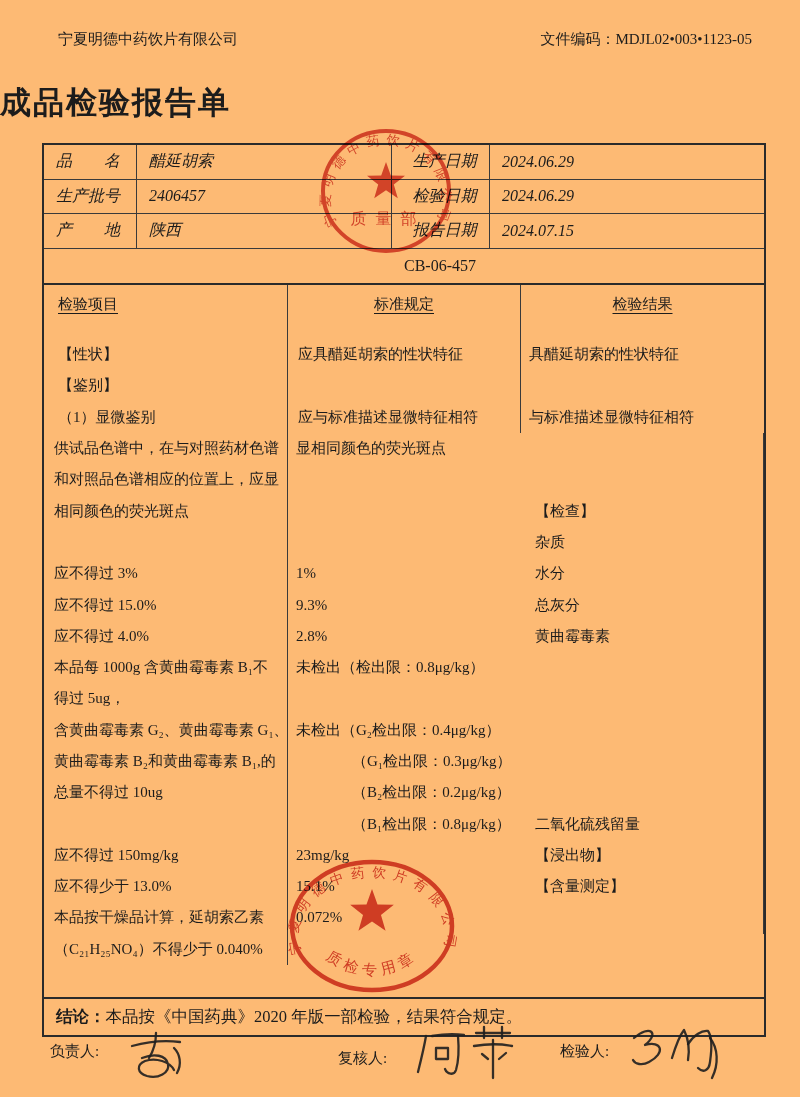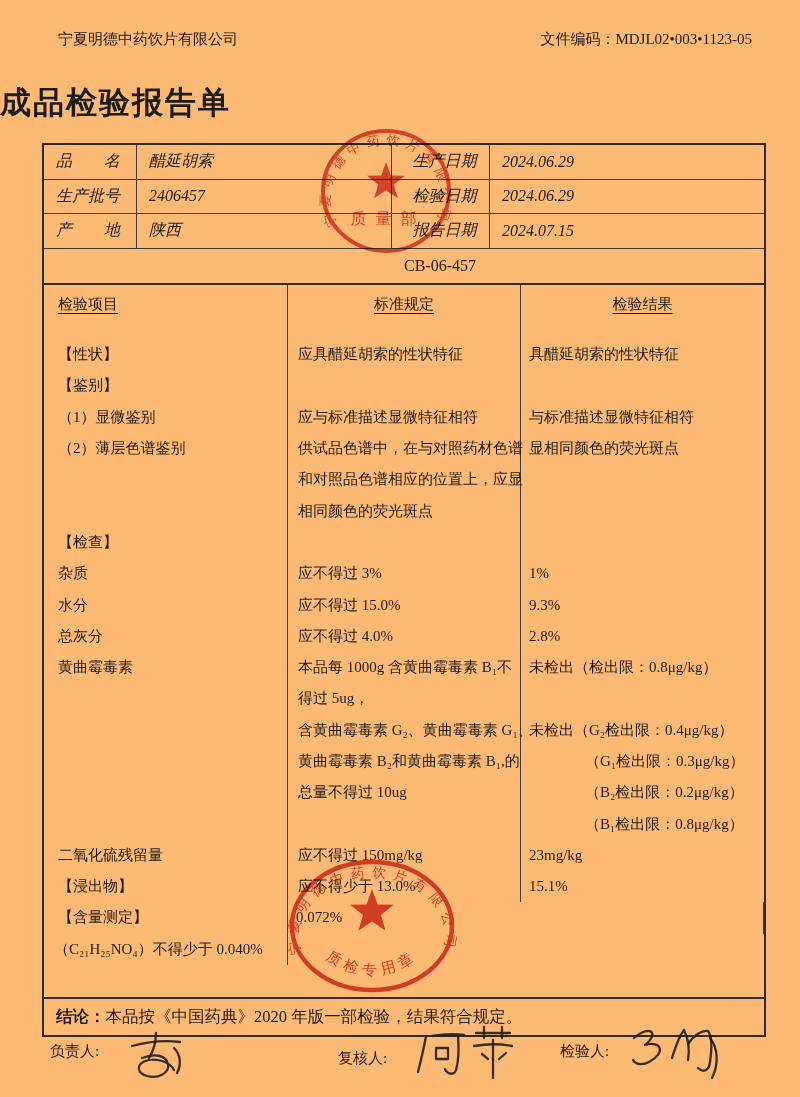--- a/index.html
+++ b/index.html
@@ -102,21 +102,20 @@
 
   <div class="mcell col1">【性状】</div>
       <div class="mcell col2">应具醋延胡索的性状特征</div>
       <div class="mcell col3">具醋延胡索的性状特征</div>
       <div class="mcell col1">【鉴别】</div>
       <div class="mcell col2"></div>
       <div class="mcell col3"></div>
       <div class="mcell col1">（1）显微鉴别</div>
       <div class="mcell col2">应与标准描述显微特征相符</div>
       <div class="mcell col3">与标准描述显微特征相符</div>
-      <div class="mcell col1">（2）薄层色谱鉴别</div>
       <div class="mcell col2">供试品色谱中，在与对照药材色谱</div>
       <div class="mcell col3">显相同颜色的荧光斑点</div>
       <div class="mcell col1"></div>
       <div class="mcell col2">和对照品色谱相应的位置上，应显</div>
       <div class="mcell col3"></div>
       <div class="mcell col1"></div>
       <div class="mcell col2">相同颜色的荧光斑点</div>
       <div class="mcell col3"></div>
       <div class="mcell col1">【检查】</div>
       <div class="mcell col2"></div>
@@ -148,20 +147,21 @@
       <div class="mcell col1"></div>
       <div class="mcell col2"></div>
       <div class="mcell col3 indent">（B₁检出限：0.8μg/kg）</div>
       <div class="mcell col1">二氧化硫残留量</div>
       <div class="mcell col2">应不得过 150mg/kg</div>
       <div class="mcell col3">23mg/kg</div>
       <div class="mcell col1">【浸出物】</div>
       <div class="mcell col2">应不得少于 13.0%</div>
       <div class="mcell col3">15.1%</div>
       <div class="mcell col1">【含量测定】</div>
+      <div class="mcell col2">本品按干燥品计算，延胡索乙素</div>
       <div class="mcell col3">0.072%</div>
       <div class="mcell col1"></div>
       <div class="mcell col2">（C₂₁H₂₅NO₄）不得少于 0.040%</div>
       <div class="mcell col3"></div>
     </div>
 
   <div class="conclusion-row">
     <span class="lbl">结论：</span>
     <span>本品按《中国药典》2020 年版一部检验，结果符合规定。</span>
   </div>

